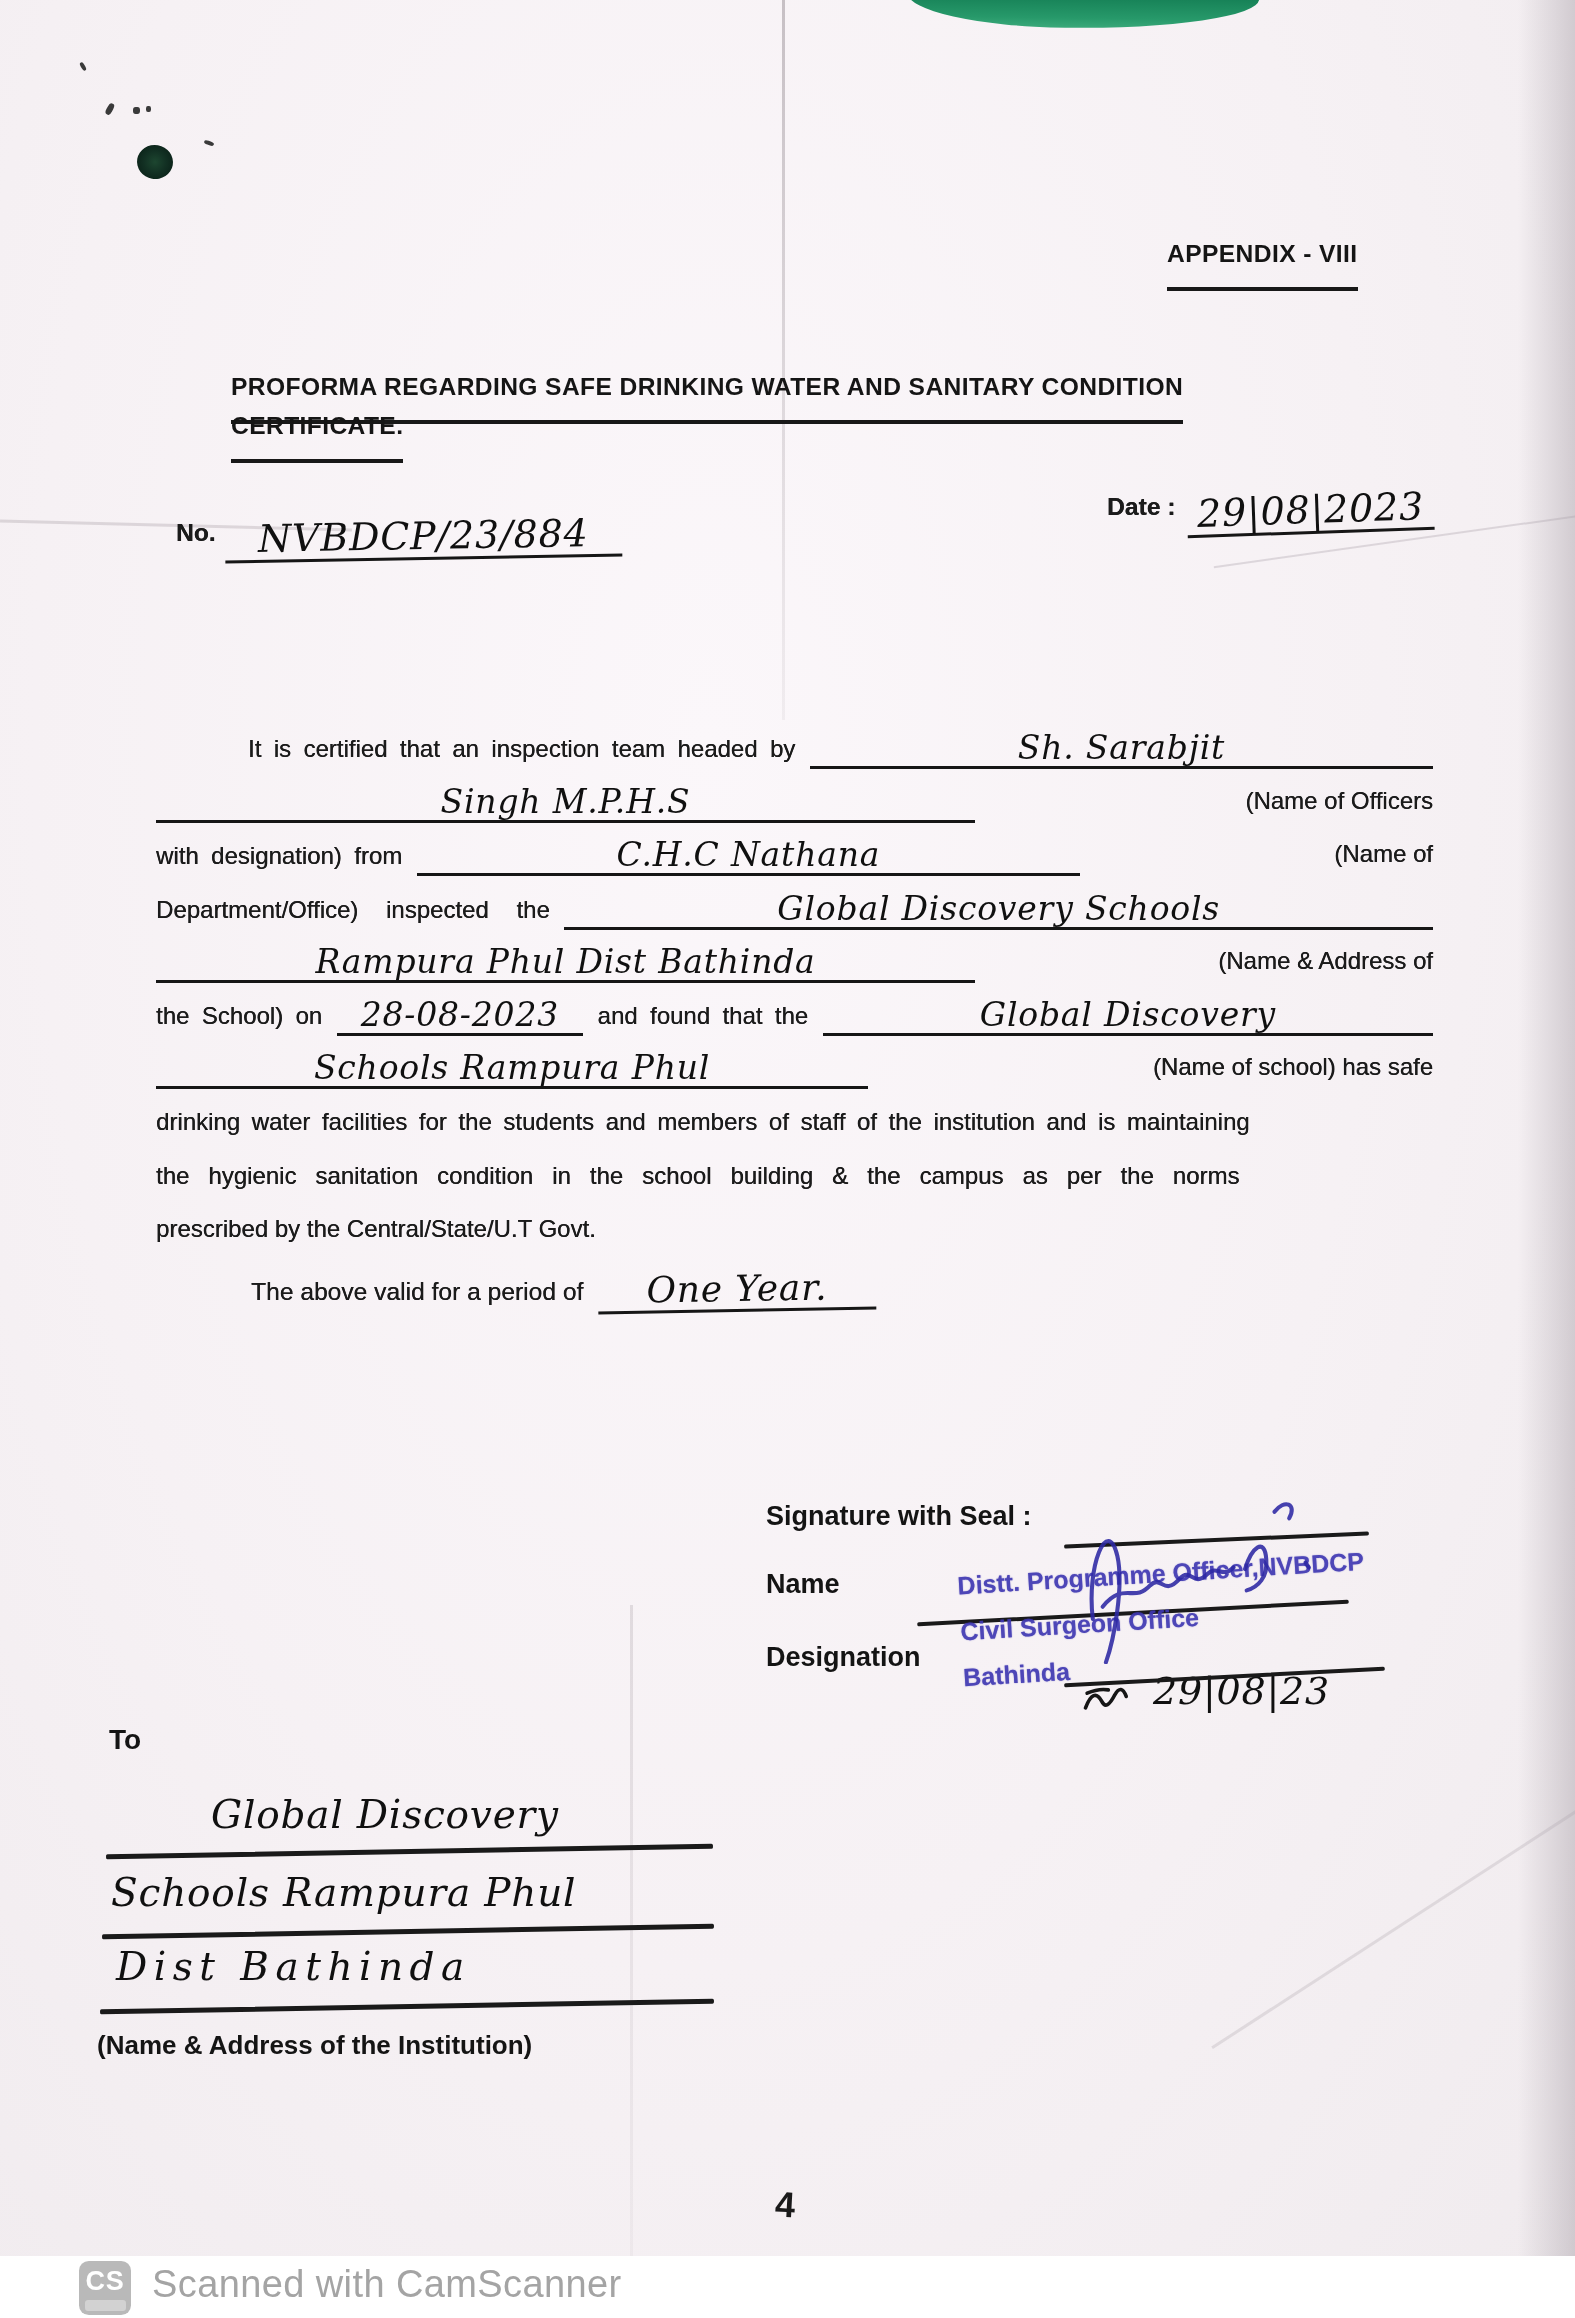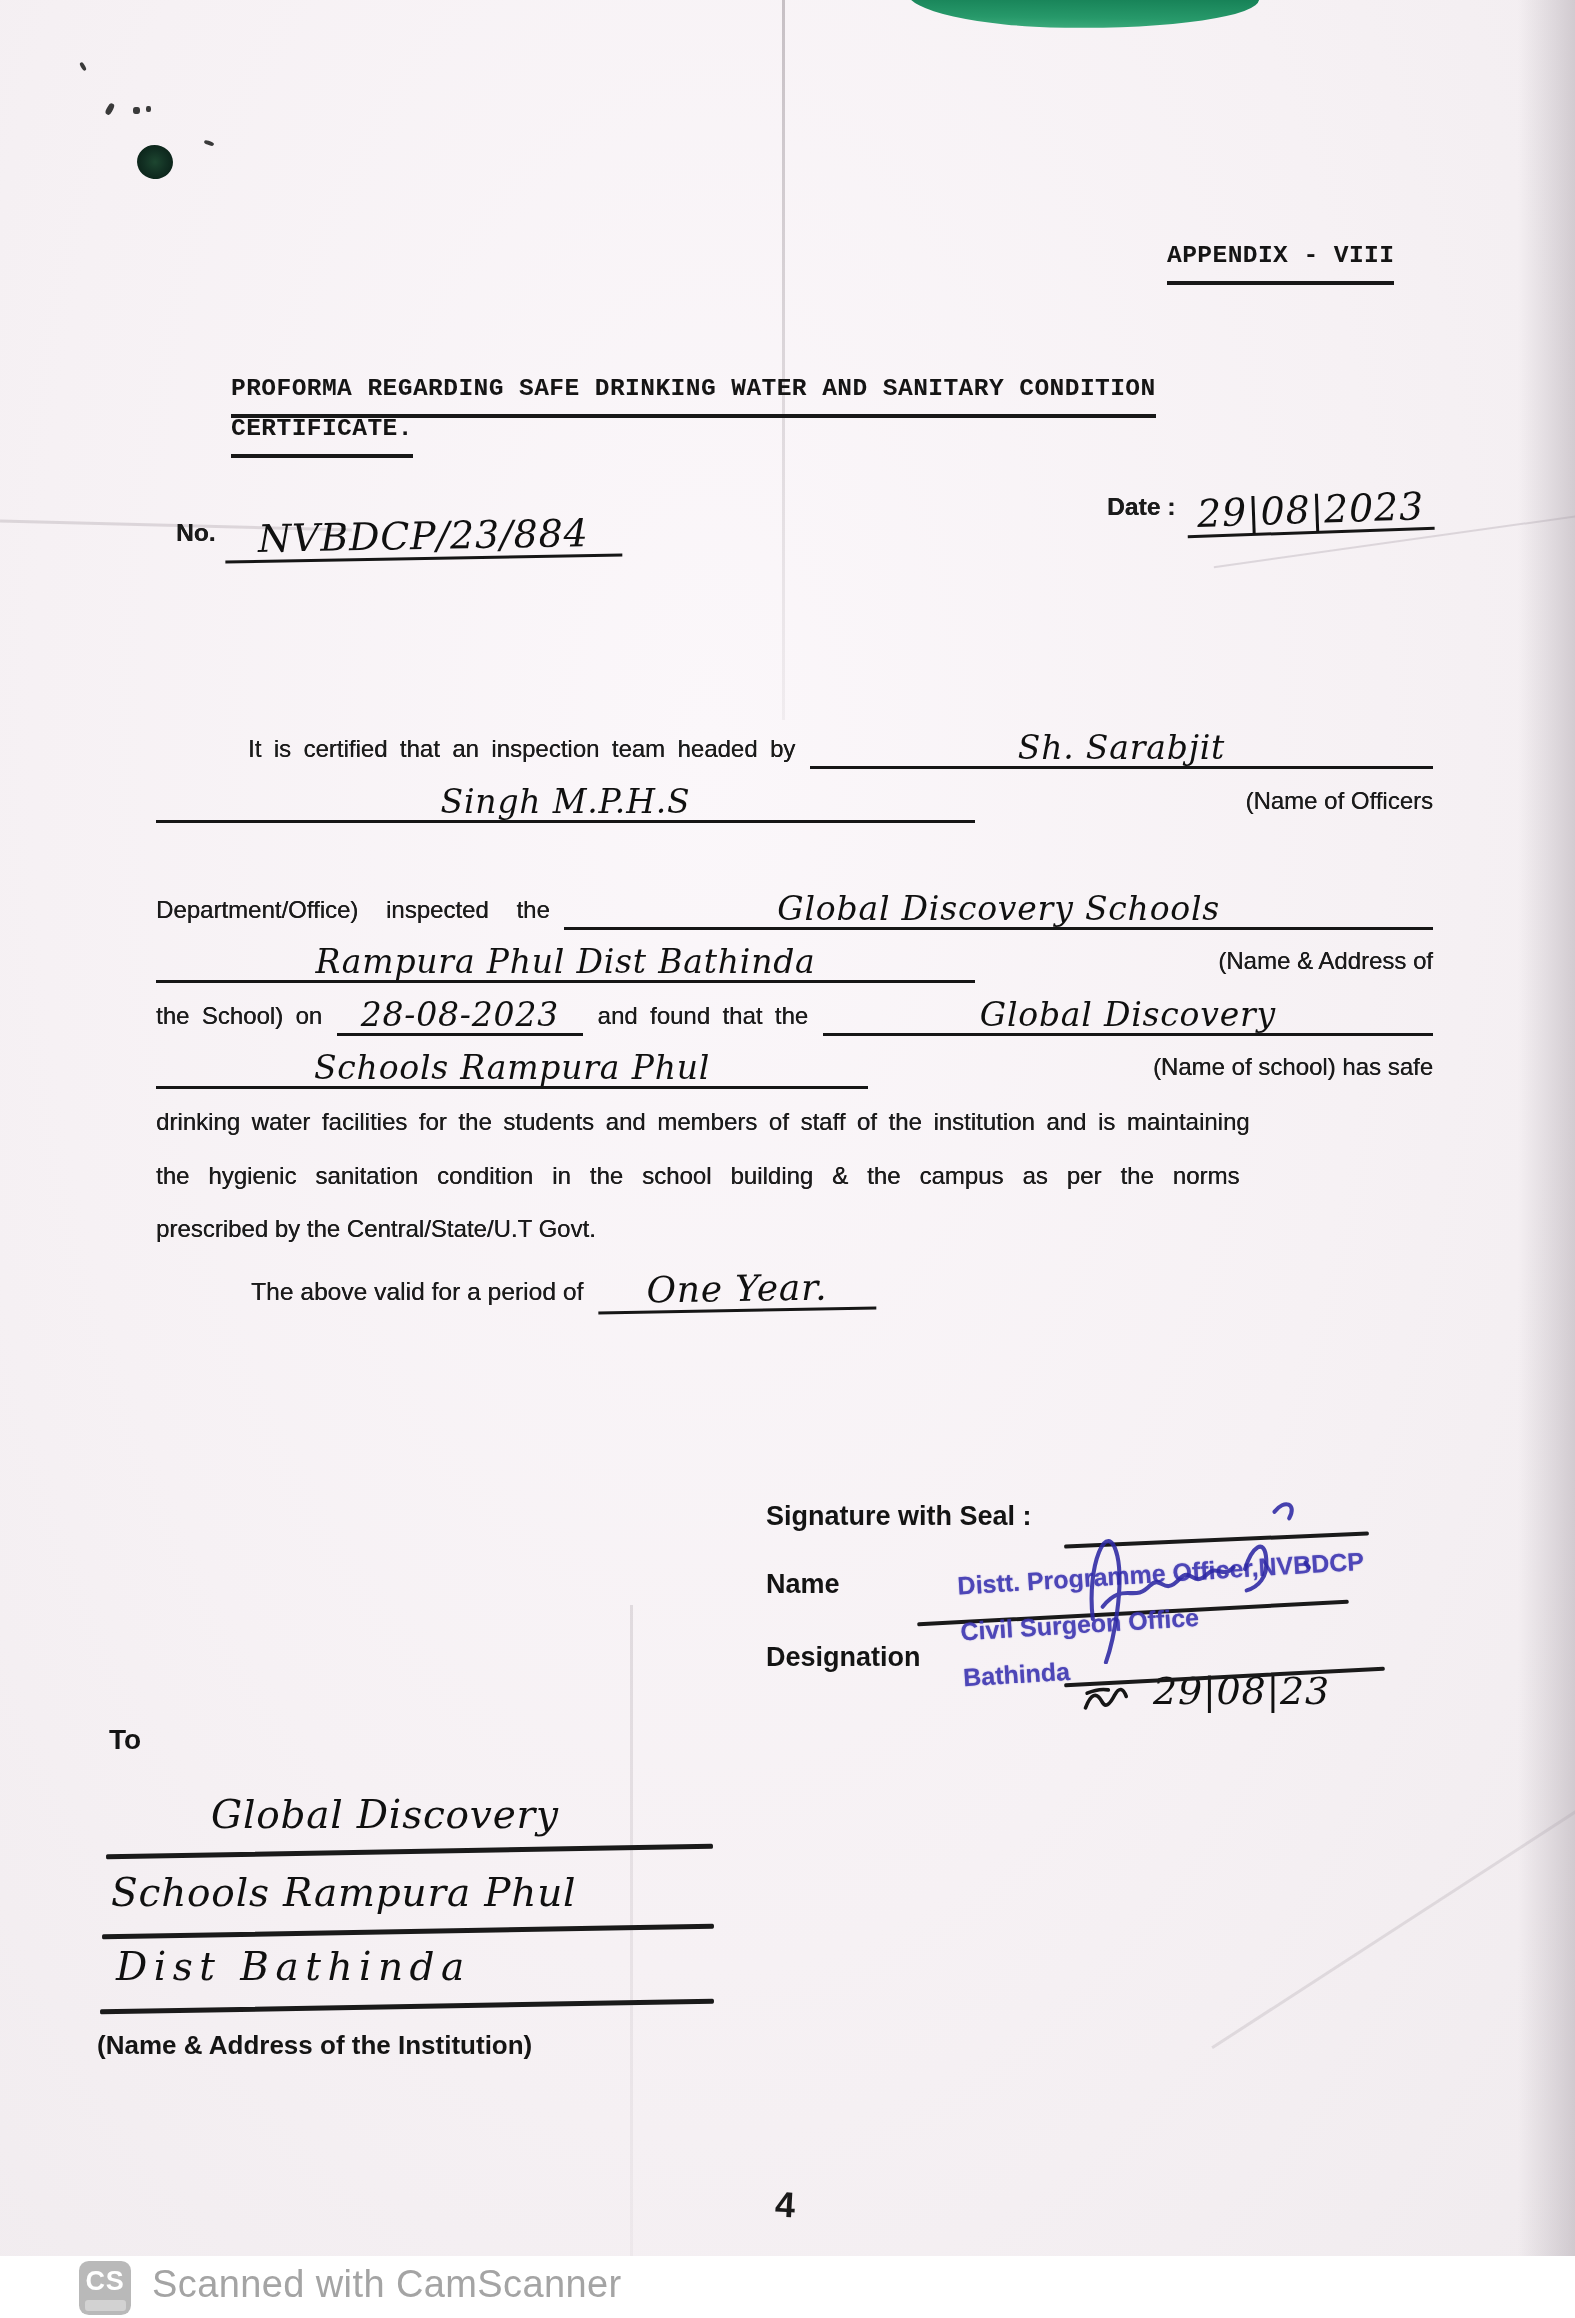--- a/index.html
+++ b/index.html
@@ -19,21 +19,21 @@
   .green-tab{position:absolute;left:907px;top:-4.9px;width:352px;height:33px;
     background:linear-gradient(to bottom,#157f55,#27996a 70%,#3aa97a);
     border-radius:0 0 55% 45% / 0 0 95% 100%;transform:rotate(.8deg);}
   .ink-dot{position:absolute;left:137px;top:145px;width:36px;height:34px;border-radius:50%;
     background:radial-gradient(circle at 50% 50%, #1d4630 0%, #123023 45%, #0c241a 75%);transform:rotate(10deg);}
   .speck{position:absolute;background:#3a3a3a;border-radius:40%;}
   
   .pt{font-size:24px;color:#1b1b1b;text-shadow:0.3px 0 0 currentColor;white-space:nowrap;}
   .bold{font-weight:bold;}
   .heading{position:absolute;font-weight:bold;font-size:24.6px;color:#151515;letter-spacing:0.4px;white-space:nowrap;}
-  .u4{border-bottom:4.1px solid #181818;padding-bottom:12px;font-family:Liberation Mono, monospace;}
+  .u4{border-bottom:4.1px solid #181818;padding-bottom:20px;}
   .titlebox{position:absolute;left:231px;top:373px;width:1138px;text-align:left;}
   .titlebox .t2{margin-top:10.6px;}
   
   .hw{font-family:"DejaVu Serif", serif;font-style:italic;font-size:33px;color:#101010;
       letter-spacing:0.8px;white-space:nowrap;line-height:1;}
   .hw-big{font-size:38px;}
   .uline{border-bottom:3.3px solid #161616;}
   .line{position:absolute;left:156px;width:1277px;display:flex;align-items:flex-end;height:47px;}
   .line .pt{padding-bottom:6.5px;}
   .line .gap{width:14.7px;flex:none;}
@@ -107,20 +107,26 @@
     <span class="pt ws1" style="padding-left:92px;">It is certified that an inspection team headed by</span>
     <span class="gap"></span>
     <span class="hw uline hwfill">Sh. Sarabjit</span>
   </div>
 
   <div class="line t-l2">
     <span class="hw uline hwfix" style="width:819px;">Singh M.P.H.S</span>
     <span class="pt note">(Name of Officers</span>
   </div>
 
+  <div class="line t-l3">
+    <span class="pt ws1">with designation) from</span>
+    <span class="gap"></span>
+    <span class="hw uline hwfix" style="width:663px;">C.H.C Nathana</span>
+    <span class="pt note">(Name of</span>
+  </div>
 
   <div class="line t-l4">
     <span class="pt ws2">Department/Office) inspected the</span>
     <span class="gap"></span>
     <span class="hw uline hwfill">Global Discovery Schools</span>
   </div>
 
   <div class="line t-l5">
     <span class="hw uline hwfix" style="width:819px;">Rampura Phul Dist Bathinda</span>
     <span class="pt note">(Name &amp; Address of</span>

